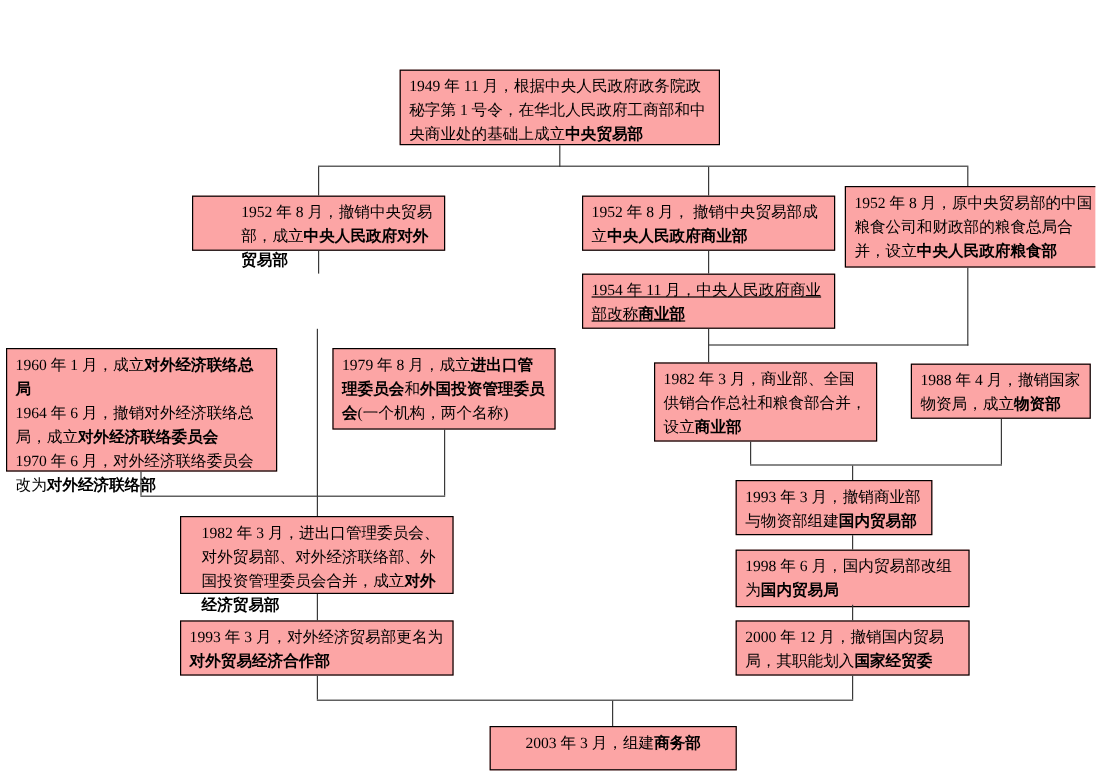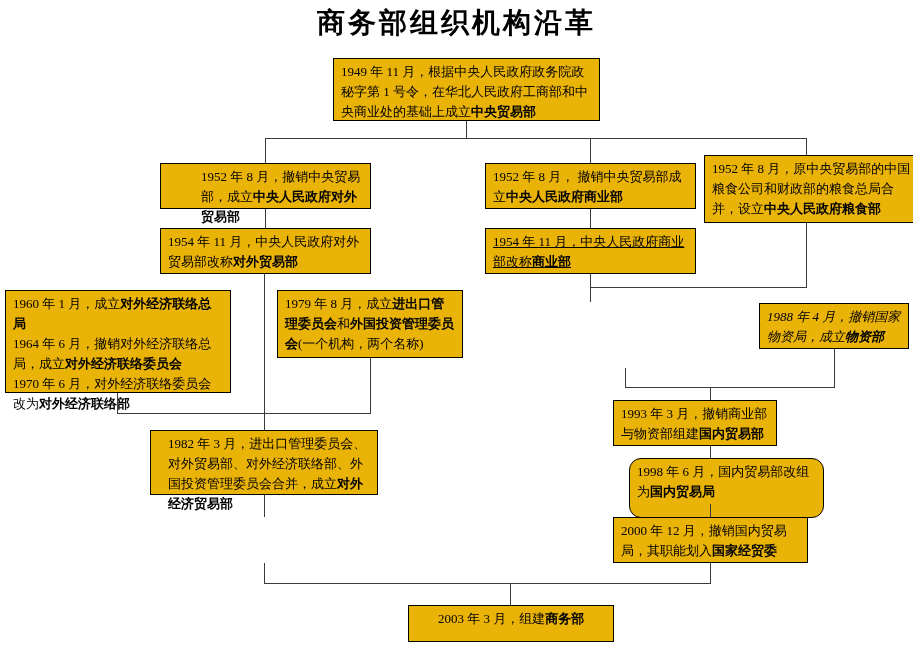--- a/index.html
+++ b/index.html
@@ -5,62 +5,62 @@
   html,body{margin:0;padding:0;background:#fff;}
   #canvas{
     position:relative;width:913px;height:647px;background:#ffffff;overflow:hidden;
     font-family:"Liberation Serif","DejaVu Serif",serif;color:#000;
   }
   #title{
     position:absolute;left:0;top:4px;width:913px;text-align:center;
     font-size:28px;font-weight:bold;letter-spacing:3px;
   }
   .node{
-    position:absolute;border:1px solid #000;background:#eab308;
+    position:absolute;border:1px solid #000;background:#fca5a5;
     font-size:13px;line-height:20px;padding:3px 7px;box-sizing:border-box;
     text-align:left;
   }
   .node .b{font-weight:bold;}
   .line{position:absolute;background:#3a3a3a;}
   #n2003{text-align:center;}
   
   #n1949 {left:333px;top:58px; width:267px;height:63px;}
   #n1952a{left:160px;top:163px;width:211px;height:46px;padding-left:40px;}
   #n1952b{left:485px;top:163px;width:211px;height:46px;font-family:Liberation Serif, serif;}
   #n1952c{left:704px;top:155px;width:223px;height:68px;}
   #n1954a{left:160px;top:228px;width:211px;height:46px;}
   #n1954b{left:485px;top:228px;width:211px;height:46px;text-decoration:underline;}
   #n1960s{left:5px;  top:290px;width:226px;height:103px;}
   #n1979 {left:277px;top:290px;width:186px;height:68px;}
   #n1982b{left:545px;top:302px;width:186px;height:66px;}
-  #n1988 {left:759px;top:303px;width:150px;height:46px;font-style:italic;}
+  #n1988 {left:759px;top:303px;width:150px;height:46px;}
   #n1982a{left:150px;top:430px;width:228px;height:65px;padding-left:17px;}
   #n1993a{left:150px;top:517px;width:228px;height:46px;}
   #n1993b{left:613px;top:400px;width:164px;height:46px;}
-  #n1998 {left:629px;top:458px;width:195px;height:60px;border-radius:12px;}
+  #n1998 {left:613px;top:458px;width:195px;height:48px;}
   #n2000 {left:613px;top:517px;width:195px;height:46px;}
   #n2003 {left:408px;top:605px;width:206px;height:37px;}
 </style>
 </head>
 <body>
 
 <div id="canvas">
 
-  <div id="title">商务部组织机构沿革</div>
 
   <div class="node" id="n1949"><span>1949 年 11 月，根据中央人民政府政务院政秘字第 1 号令，在华北人民政府工商部和中央商业处的基础上成立</span><span class="b">中央贸易部</span></div>
   <div class="node" id="n1952a"><span>1952 年 8 月，撤销中央贸易部，成立</span><span class="b">中央人民政府对外贸易部</span></div>
   <div class="node" id="n1952b"><span>1952 年 8 月， 撤销中央贸易部成立</span><span class="b">中央人民政府商业部</span></div>
   <div class="node" id="n1952c"><span>1952 年 8 月，原中央贸易部的中国粮食公司和财政部的粮食总局合并，设立</span><span class="b">中央人民政府粮食部</span></div>
-  <div class="node" id="n1954a"><span>1954 年 11 月，中央人民政府对外贸易部改称</span><span class="b">对外贸易部</span></div>
   <div class="node" id="n1954b"><span>1954 年 11 月，中央人民政府商业部改称</span><span class="b">商业部</span></div>
   <div class="node" id="n1960s"><span>1960 年 1 月，成立</span><span class="b">对外经济联络总局</span><br><span>1964 年 6 月，撤销对外经济联络总局，成立</span><span class="b">对外经济联络委员会</span><br><span>1970 年 6 月，对外经济联络委员会改为</span><span class="b">对外经济联络部</span></div>
   <div class="node" id="n1979"><span>1979 年 8 月，成立</span><span class="b">进出口管理委员会</span><span>和</span><span class="b">外国投资管理委员会</span><span>(一个机构，两个名称)</span></div>
+  <div class="node" id="n1982b"><span>1982 年 3 月，商业部、全国供销合作总社和粮食部合并，设立</span><span class="b">商业部</span></div>
   <div class="node" id="n1988"><span>1988 年 4 月，撤销国家物资局，成立</span><span class="b">物资部</span></div>
   <div class="node" id="n1982a"><span>1982 年 3 月，进出口管理委员会、对外贸易部、对外经济联络部、外国投资管理委员会合并，成立</span><span class="b">对外经济贸易部</span></div>
+  <div class="node" id="n1993a"><span>1993 年 3 月，对外经济贸易部更名为</span><span class="b">对外贸易经济合作部</span></div>
   <div class="node" id="n1993b"><span>1993 年 3 月，撤销商业部与物资部组建</span><span class="b">国内贸易部</span></div>
   <div class="node" id="n1998"><span>1998 年 6 月，国内贸易部改组为</span><span class="b">国内贸易局</span></div>
   <div class="node" id="n2000"><span>2000 年 12 月，撤销国内贸易局，其职能划入</span><span class="b">国家经贸委</span></div>
   <div class="node" id="n2003"><span>2003 年 3 月，组建</span><span class="b">商务部</span></div>
 
   <div class="line" style="left:466px;top:121px;width:1px;height:18px;"></div>
   <div class="line" style="left:265px;top:138px;width:542px;height:1px;"></div>
   <div class="line" style="left:265px;top:139px;width:1px;height:24px;"></div>
   <div class="line" style="left:590px;top:139px;width:1px;height:24px;"></div>
   <div class="line" style="left:806px;top:139px;width:1px;height:16px;"></div>

